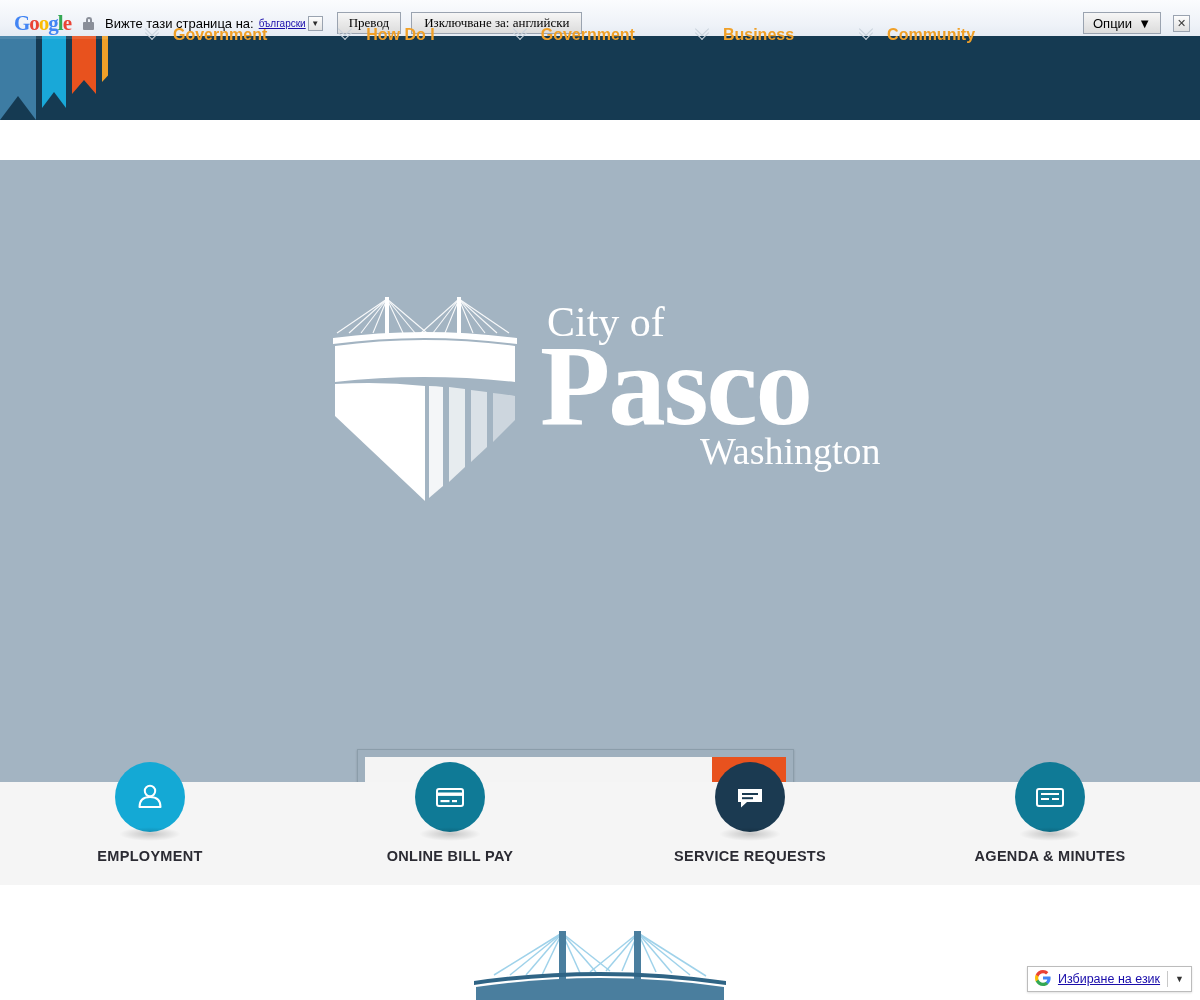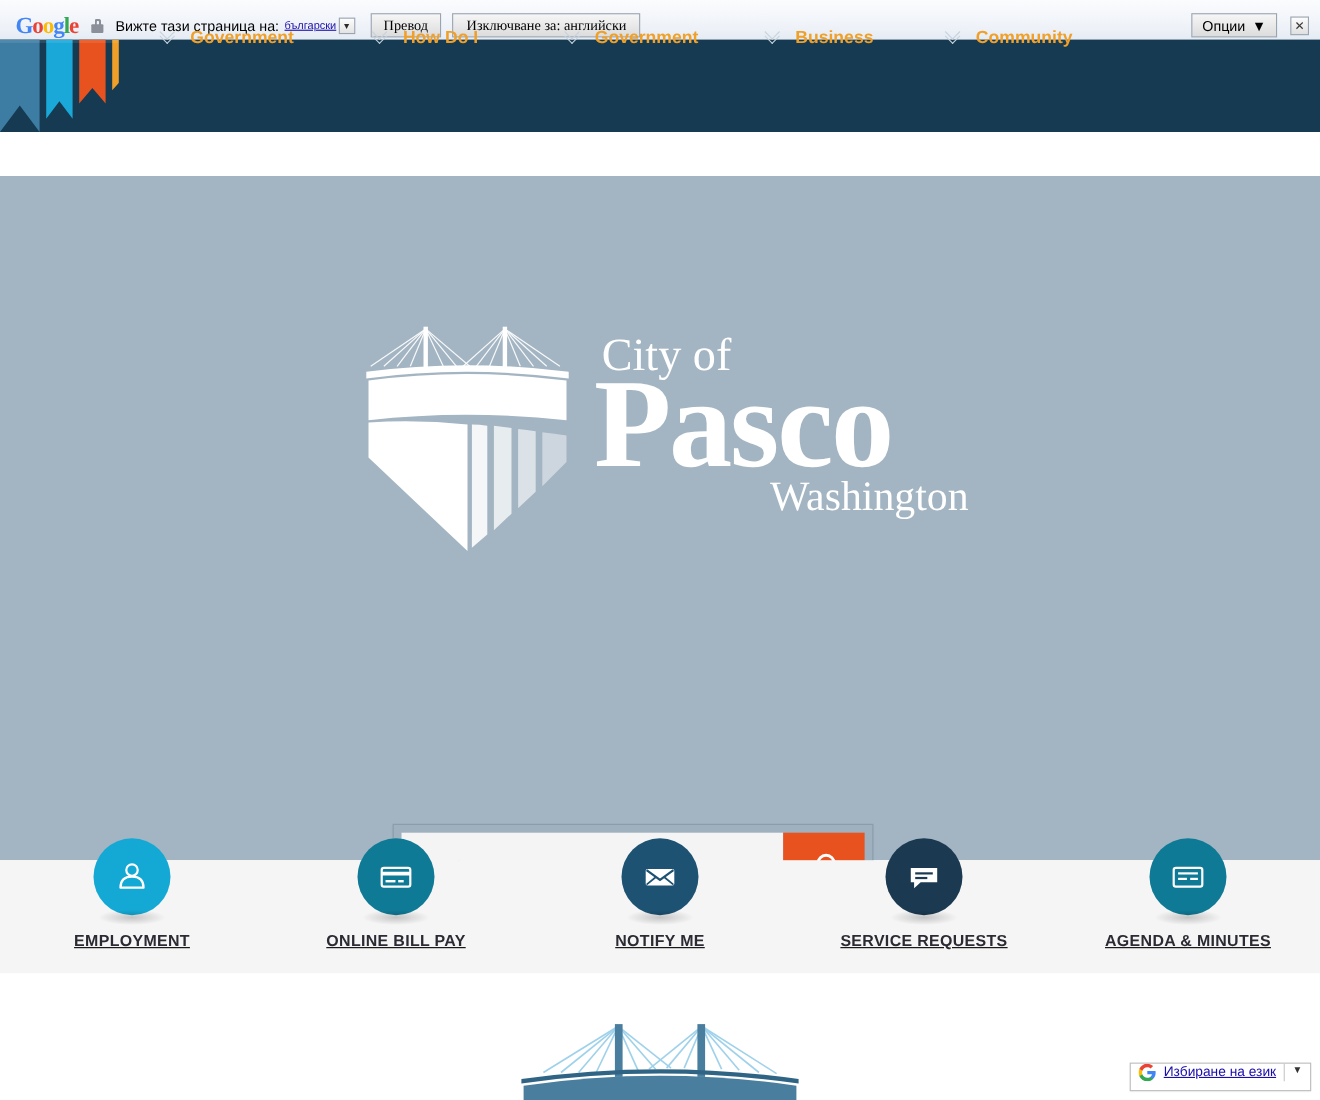--- a/index.html
+++ b/index.html
@@ -125,21 +125,20 @@
   }
 
   
   .quicklinks-band {
     position: absolute; left: 0; top: 782px; width: 1200px; height: 103px;
     background: #f5f5f5;
   }
   .quicklinks {
     position: absolute; left: 0; top: 762px; width: 1200px; height: 125px;
     display: flex;
-    text-decoration: underline;
   }
   .ql { flex: 1; display: flex; flex-direction: column; align-items: center; cursor: pointer; }
   .ql-circle {
     width: 70px; height: 70px; border-radius: 50%;
     display: flex; align-items: center; justify-content: center;
     position: relative;
   }
   .ql-circle::after {
     content:''; position:absolute; bottom:-9px; left:6%; width:88%; height:14px;
     background: radial-gradient(ellipse at center, rgba(0,0,0,.20) 0%, rgba(0,0,0,0) 70%);
@@ -154,21 +153,21 @@
   .footer-bridge {
     position: absolute; left: 0; top: 885px; width: 1200px; height: 115px;
     background: #ffffff; overflow: hidden;
   }
   .bridge-svg { position: absolute; left: 50%; transform: translateX(-50%); top: 38px; }
 
   
   .gt-widget {
     position: absolute; right: 8px; bottom: 8px;
     height: 26px; background: #fff; border: 1px solid #bcbcbc;
-    display: flex; align-items: flex-start; padding: 0 7px; gap: 7px;
+    display: flex; align-items: center; padding: 0 7px; gap: 7px;
     box-shadow: 0 1px 2px rgba(0,0,0,.12); cursor: pointer;
   }
   .gt-widget .gicon { font-family: "Liberation Serif", serif; font-weight: bold;
                       font-size: 16px; line-height: 1; }
   .gt-widget .wlabel { font-size: 12.5px; color: #1a0dab; text-decoration: underline; }
   .gt-widget .divider { width: 1px; height: 16px; background: #c8c8c8; }
   .gt-widget .wcaret { font-size: 9px; color: #333; }
 </style>
 </head>
 <body>
@@ -320,30 +319,20 @@
       <svg width="34" height="34" viewBox="0 0 34 34">
         <rect x="4" y="9" width="26" height="17" rx="2" fill="none" stroke="#fff" stroke-width="2"></rect>
         <rect x="4" y="12.5" width="26" height="3.4" fill="#fff"></rect>
         <rect x="7.5" y="20" width="9" height="2.2" fill="#fff"></rect>
         <rect x="19" y="20" width="5" height="2.2" fill="#fff"></rect>
       </svg>
     </div>
     <div class="ql-label">ONLINE BILL PAY</div>
   </div>
 
-  <div class="ql">
-    <div class="ql-circle" style="background:#1d5272">
-      <svg width="34" height="34" viewBox="0 0 34 34">
-        <rect x="4" y="10" width="26" height="15" rx="1.5" fill="#fff"></rect>
-        <path d="M4.8,11 L17,20 L29.2,11" fill="none" stroke="#1d5272" stroke-width="2"></path>
-        <path d="M4.8,24.2 L13,17.5 M29.2,24.2 L21,17.5" fill="none" stroke="#1d5272" stroke-width="1.6"></path>
-      </svg>
-    </div>
-    <div class="ql-label">NOTIFY ME</div>
-  </div>
 
   <div class="ql">
     <div class="ql-circle" style="background:#1b3a51">
       <svg width="34" height="34" viewBox="0 0 34 34">
         <path d="M5,9 H29 V22 H14 L8,27.5 V22 H5 Z" fill="#fff"></path>
         <rect x="9" y="13" width="16" height="2" fill="#1b3a51"></rect>
         <rect x="9" y="17.2" width="11" height="2" fill="#1b3a51"></rect>
       </svg>
     </div>
     <div class="ql-label">SERVICE REQUESTS</div>

